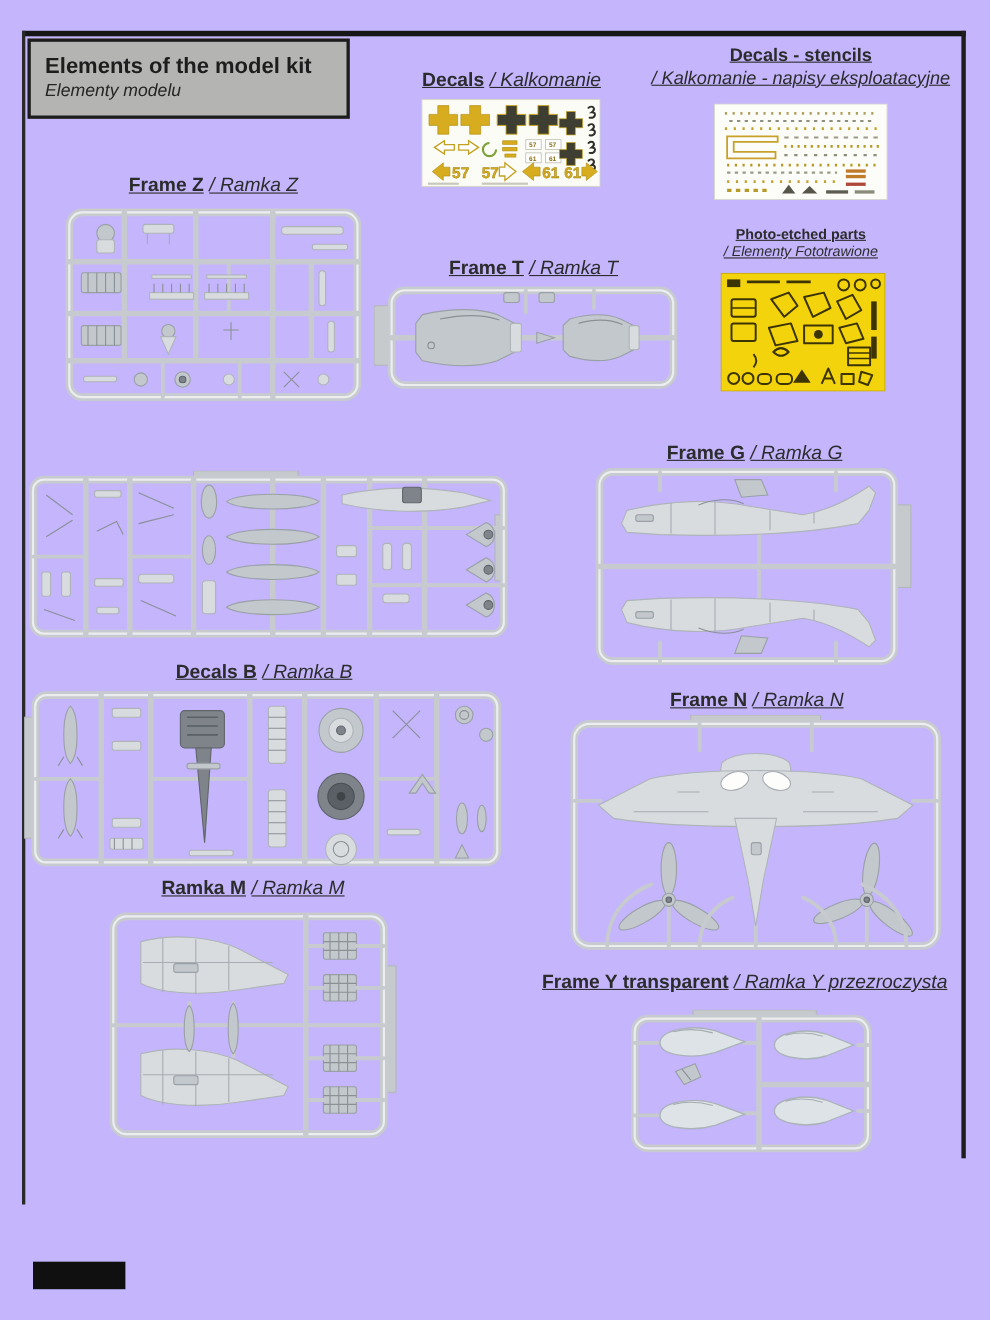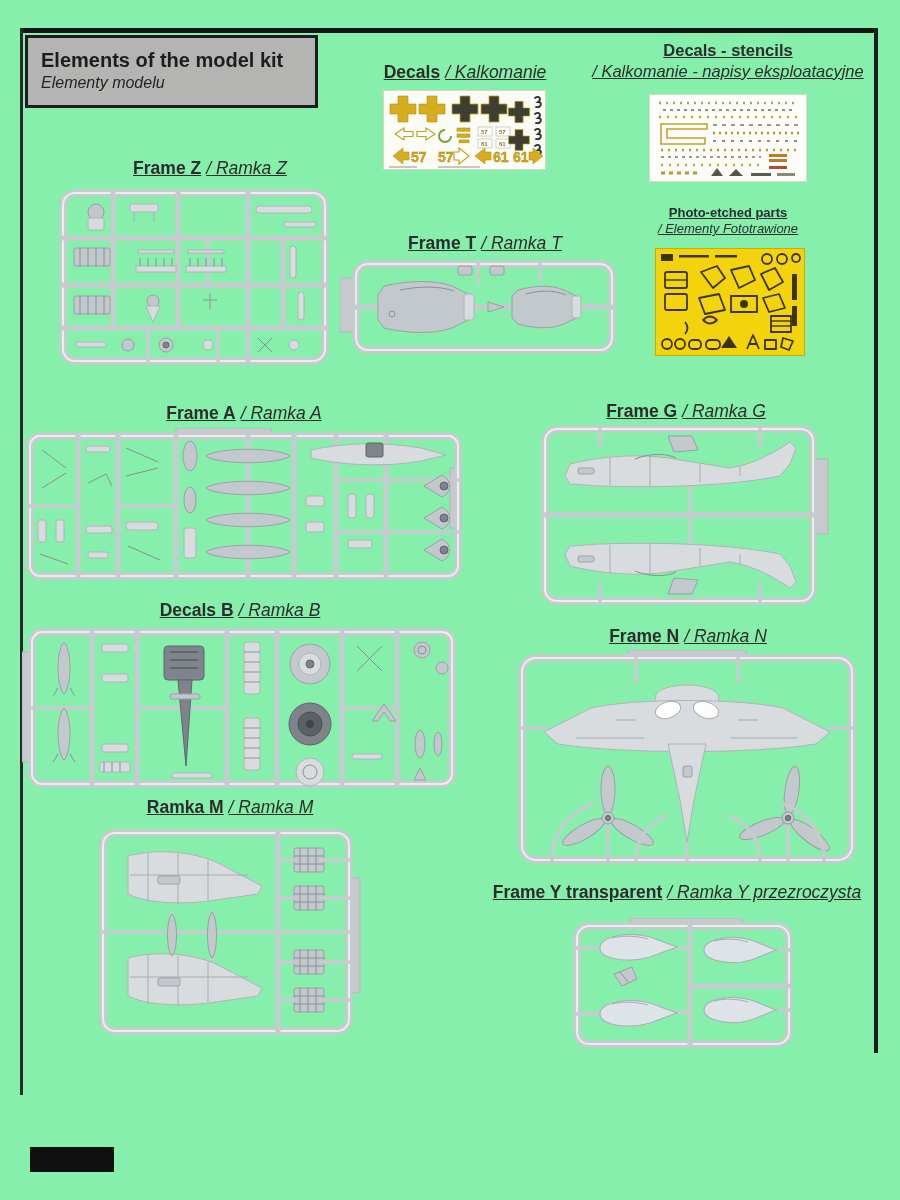--- a/index.html
+++ b/index.html
@@ -1,19 +1,19 @@
 <!DOCTYPE html>
 <html><head>
 <meta charset="utf-8">
 <style>
   html,body{margin:0;padding:0;background:#e8e8e8;}
   .page{
     position:relative;
     width:900px;height:1200px;
-    background:#86efac;
+    background:#c4b5fd;
     overflow:hidden;
     font-family:"Liberation Sans", sans-serif;
     color:#2e2e2e;
   }
   
   .border-top{position:absolute;left:20px;top:28px;width:858px;height:5px;background:#161616;}
   .border-left{position:absolute;left:20px;top:28px;width:3px;height:1067px;background:#2a2a2a;}
   .border-right{position:absolute;left:874px;top:28px;width:4px;height:1025px;background:#1d1d1d;}
   .corner-frag{position:absolute;left:30px;top:1147px;width:84px;height:25px;background:#101010;}
 
@@ -200,21 +200,21 @@
     <circle class="pe-line" cx="12" cy="96" r="5"></circle>
     <circle class="pe-line" cx="25" cy="96" r="5"></circle>
     <rect class="pe-line" x="34" y="92" width="12" height="9" rx="4"></rect>
     <rect class="pe-line" x="51" y="92" width="14" height="9" rx="4"></rect>
     <polygon class="pe-fill" points="74,88 82,100 66,100"></polygon>
     <path class="pe-line" d="M92,101 l6,-14 l6,14 M94,96 h8"></path>
     <rect class="pe-line" x="110" y="92" width="11" height="9"></rect>
     <polygon class="pe-line" points="128,90 138,93 134,102 126,99"></polygon>
   </svg>
 
-  <div class="sec-label" style="left:74px;top:158px;width:272px;text-align:center;">
+  <div class="sec-label" style="left:58px;top:158px;width:272px;text-align:center;">
     <span class="en">Frame Z</span><span class="pl">/ Ramka Z</span>
   </div>
   <svg class="art" style="left:58px;top:188px;" width="272" height="178" viewBox="0 0 272 178">
     <rect class="sp-frame" x="5" y="5" width="262" height="168" rx="12"></rect>
     <rect class="sp-frame-hi" x="5" y="5" width="262" height="168" rx="12"></rect>
     <path class="sp-run" d="M5,50 H267 M5,97 H267 M5,140 H267"></path>
     <path class="sp-run" d="M55,5 V140 M120,5 V140 M190,5 V173 M225,50 V140"></path>
     <path class="sp-run2" d="M150,50 V97 M90,140 V173 M160,140 V173"></path>
     <circle class="sp-part-md" cx="38" cy="24" r="8"></circle>
     <rect class="sp-part" x="30" y="30" width="16" height="12" rx="2"></rect>
@@ -260,23 +260,20 @@
     <path class="sp-part-md" d="M44,30 C70,24 95,24 112,30 L128,38 L128,64 L112,72 C95,78 70,78 44,72 L38,64 L38,38 Z"></path>
     <rect class="sp-part" x="124" y="38" width="10" height="26" rx="2"></rect>
     <circle class="sp-detail-dk" cx="52" cy="58" r="3"></circle>
     <path class="sp-detail-dk" d="M60,34 C80,30 100,30 114,35"></path>
     <polygon class="sp-part-md" points="148,46 164,51 148,56"></polygon>
     <path class="sp-part-md" d="M178,34 C196,29 212,29 224,34 L236,40 L236,62 L224,68 C212,73 196,73 178,68 L172,62 L172,40 Z"></path>
     <rect class="sp-part" x="232" y="40" width="9" height="22" rx="2"></rect>
     <path class="sp-detail-dk" d="M186,38 C200,34 214,34 226,39"></path>
   </svg>
 
-  <div class="sec-label" style="left:26px;top:403px;width:436px;">
-    <span class="en">Frame A</span><span class="pl">/ Ramka A</span>
-  </div>
   <svg class="art" style="left:26px;top:428px;" width="436" height="155" viewBox="0 0 436 155">
     <rect class="sp-tab" x="150" y="0" width="95" height="9"></rect>
     <rect class="sp-tab" x="424" y="40" width="12" height="60"></rect>
     <rect class="sp-frame" x="4" y="8" width="428" height="140" rx="10"></rect>
     <rect class="sp-frame-hi" x="4" y="8" width="428" height="140" rx="10"></rect>
     <path class="sp-run" d="M52,8 V148 M92,8 V148 M150,8 V148 M222,8 V148 M268,8 V148 M310,8 V148 M360,8 V148"></path>
     <path class="sp-run2" d="M4,78 H52 M92,78 H150 M310,52 H432 M310,104 H432"></path>
     <path class="sp-detail-dk" d="M16,22 L40,40 M16,60 L40,45"></path>
     <rect class="sp-part" x="12" y="92" width="8" height="22" rx="2"></rect>
     <rect class="sp-part" x="30" y="92" width="8" height="22" rx="2"></rect>

